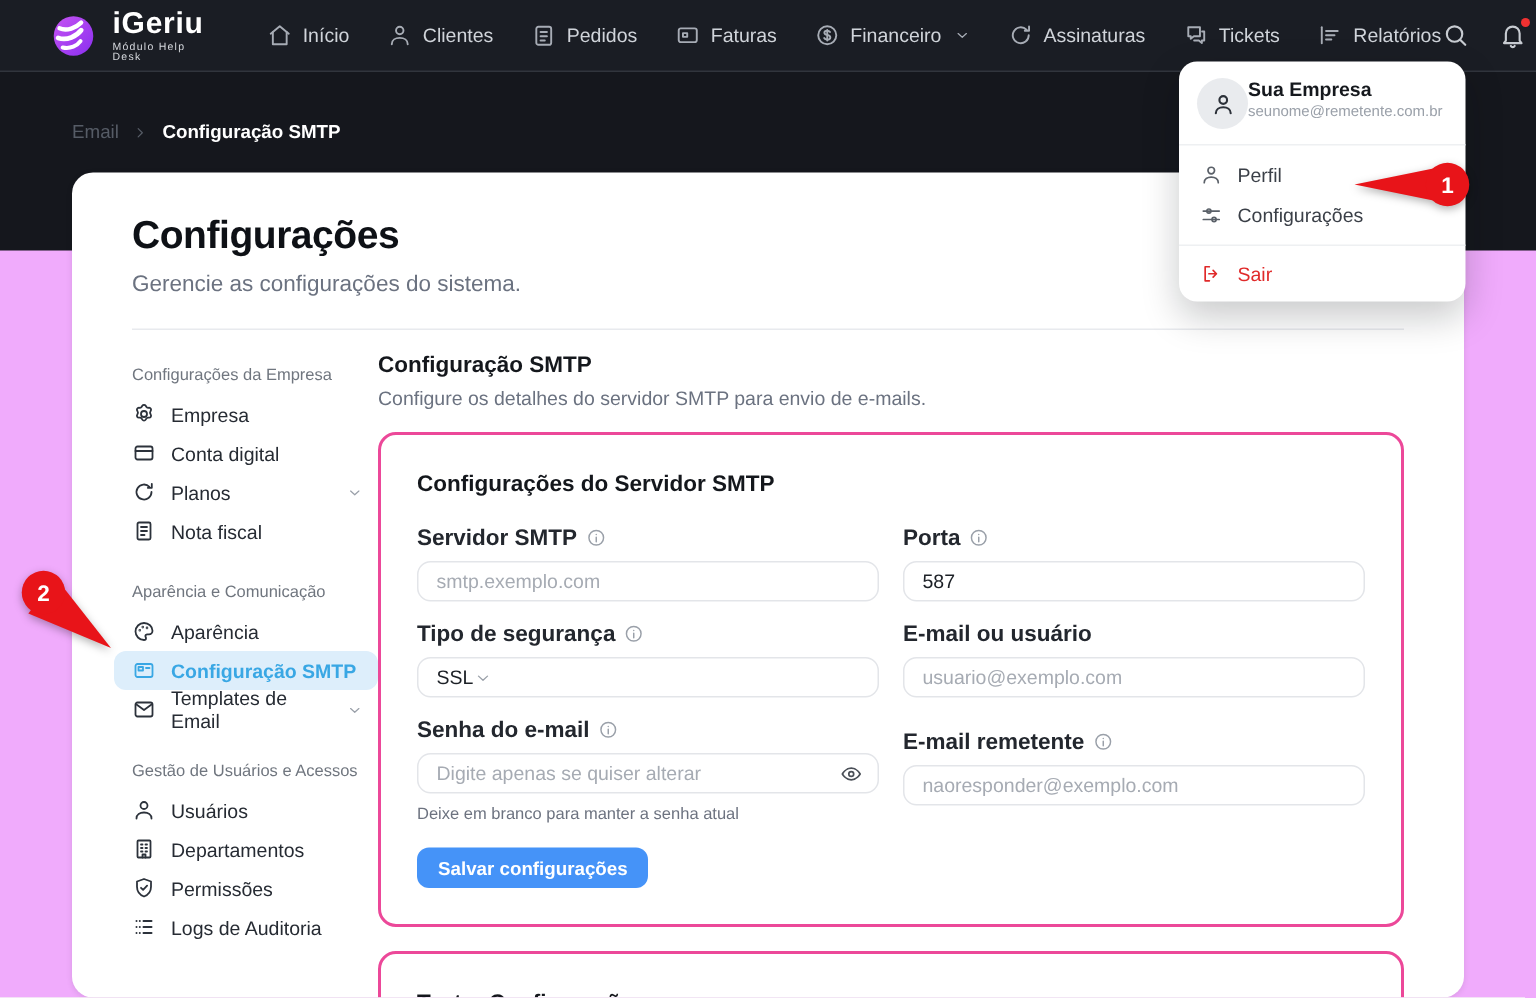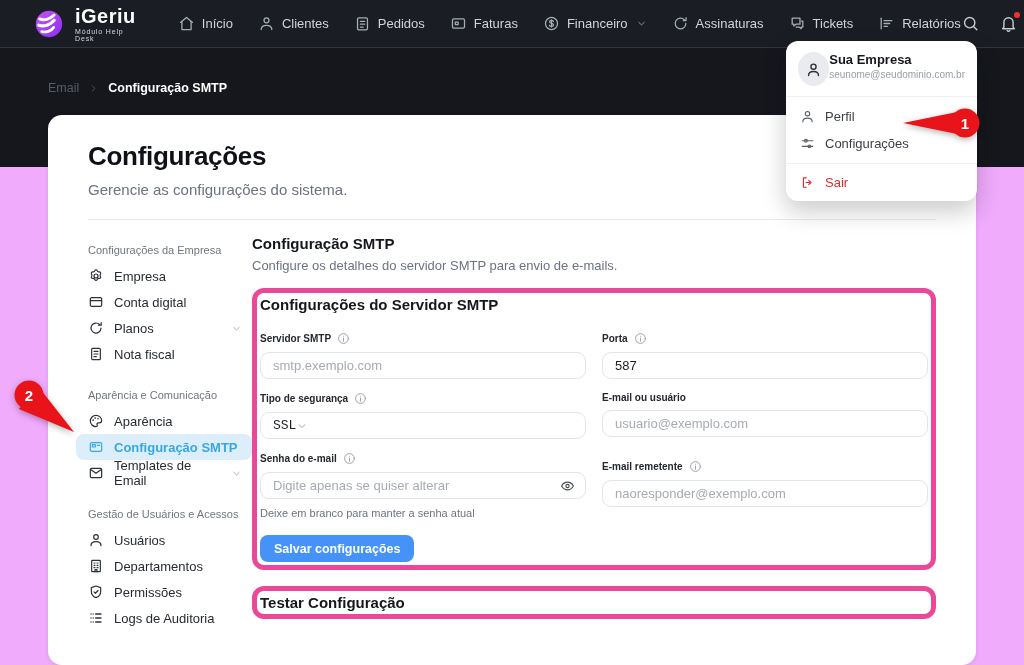--- a/index.html
+++ b/index.html
@@ -46,29 +46,29 @@
   .snav-item .ic { width:16px; height:16px; color:#2c323b; }
   .snav-item.active { background:#ddeefb; color:#39a7e4; font-weight:600; }
   .snav-item.active .ic { color:#39a7e4; }
   .snav-item .chev { margin-left:auto; width:11px; height:11px; color:#9aa0a9; }
   .snav-gap { height:22px; }
 
   
   .content { flex:1; padding-top:15px; min-width:0; }
   .content-h { font-size:15px; font-weight:700; color:#14171c; }
   .content-sub { font-size:13px; color:#6b7280; margin-top:6px; }
-  .panel { border:5px solid #ec4899; border-radius:12px; margin-top:15px; padding:3px; background:#fff; }
+  .panel { border:2px solid #ec4899; border-radius:12px; margin-top:15px; padding:24px; background:#fff; }
   .panel-title { font-size:15px; font-weight:700; color:#14171c; }
   .panel-sub { font-size:13px; color:#6b7280; margin-top:5px; }
   .form-grid { display:grid; grid-template-columns:1fr 1fr; column-gap:16px; row-gap:13px; margin-top:19px; }
-  .field-label { display:flex; align-items:center; gap:6px; font-size:10px; font-weight:700; color:#23272e; margin-bottom:7px; }
+  .field-label { display:flex; align-items:center; gap:6px; font-size:15px; font-weight:700; color:#23272e; margin-bottom:7px; }
   .info { width:13px; height:13px; color:#9aa0a9; cursor:pointer; }
   .tb, .selectbox { width:100%; height:27px; border:1px solid #e3e5e9; border-radius:9px; padding:0 12px; font-size:13px; color:#1c2026; background:#fff; font-family:"Liberation Sans",sans-serif; }
   .tb::placeholder { color:#a6abb3; }
-  .selectbox { display:flex; align-items:center; justify-content:flex-start; cursor:pointer;font-family:Liberation Mono, monospace; }
+  .selectbox { display:flex; align-items:center; justify-content:flex-start; cursor:pointer; }
   .selectbox .chev { width:12px; height:12px; color:#9aa0a9; }
   .pw-wrap { position:relative; }
   .pw-wrap .tb { padding-right:34px; }
   .eye { position:absolute; right:11px; top:50%; transform:translateY(-50%); width:15px; height:15px; color:#4a4f57; cursor:pointer; }
   .helper { font-size:11px; color:#6d7380; margin-top:8px; }
   .shift-down { margin-top:8px; }
   .panel-footer { display:flex; margin-top:16px; }
   .btn-primary { background:#4593f8; color:#fff; border:none; border-radius:8px; height:27px; padding:0 14px; font-size:12.5px; font-weight:600; font-family:"Liberation Sans",sans-serif; cursor:pointer; }
 
   
@@ -469,21 +469,21 @@
       <span class="dd-avatar">
         <span class="ic">
             <svg viewBox="0 0 24 24" style="stroke-width:2">
               <circle cx="12" cy="8" r="3.6"></circle>
               <path d="M5 20.5c0-3.8 3.2-5.7 7-5.7s7 1.9 7 5.7"></path>
             </svg>
           </span>
       </span>
       <span>
         <div class="dd-name">Sua Empresa</div>
-        <div class="dd-email">seunome@seudominio.com.br</div>
+        <div class="dd-email">seunome@remetente.com.br</div>
       </span>
     </div>
     <hr class="dd-divider">
     <div style="height:6px"></div>
     <div class="dd-item">
       <span class="ic">
           <svg viewBox="0 0 24 24">
             <circle cx="12" cy="7.5" r="3.5"></circle>
             <path d="M4.5 20.5c0-4 3.4-6 7.5-6s7.5 2 7.5 6"></path>
           </svg>

